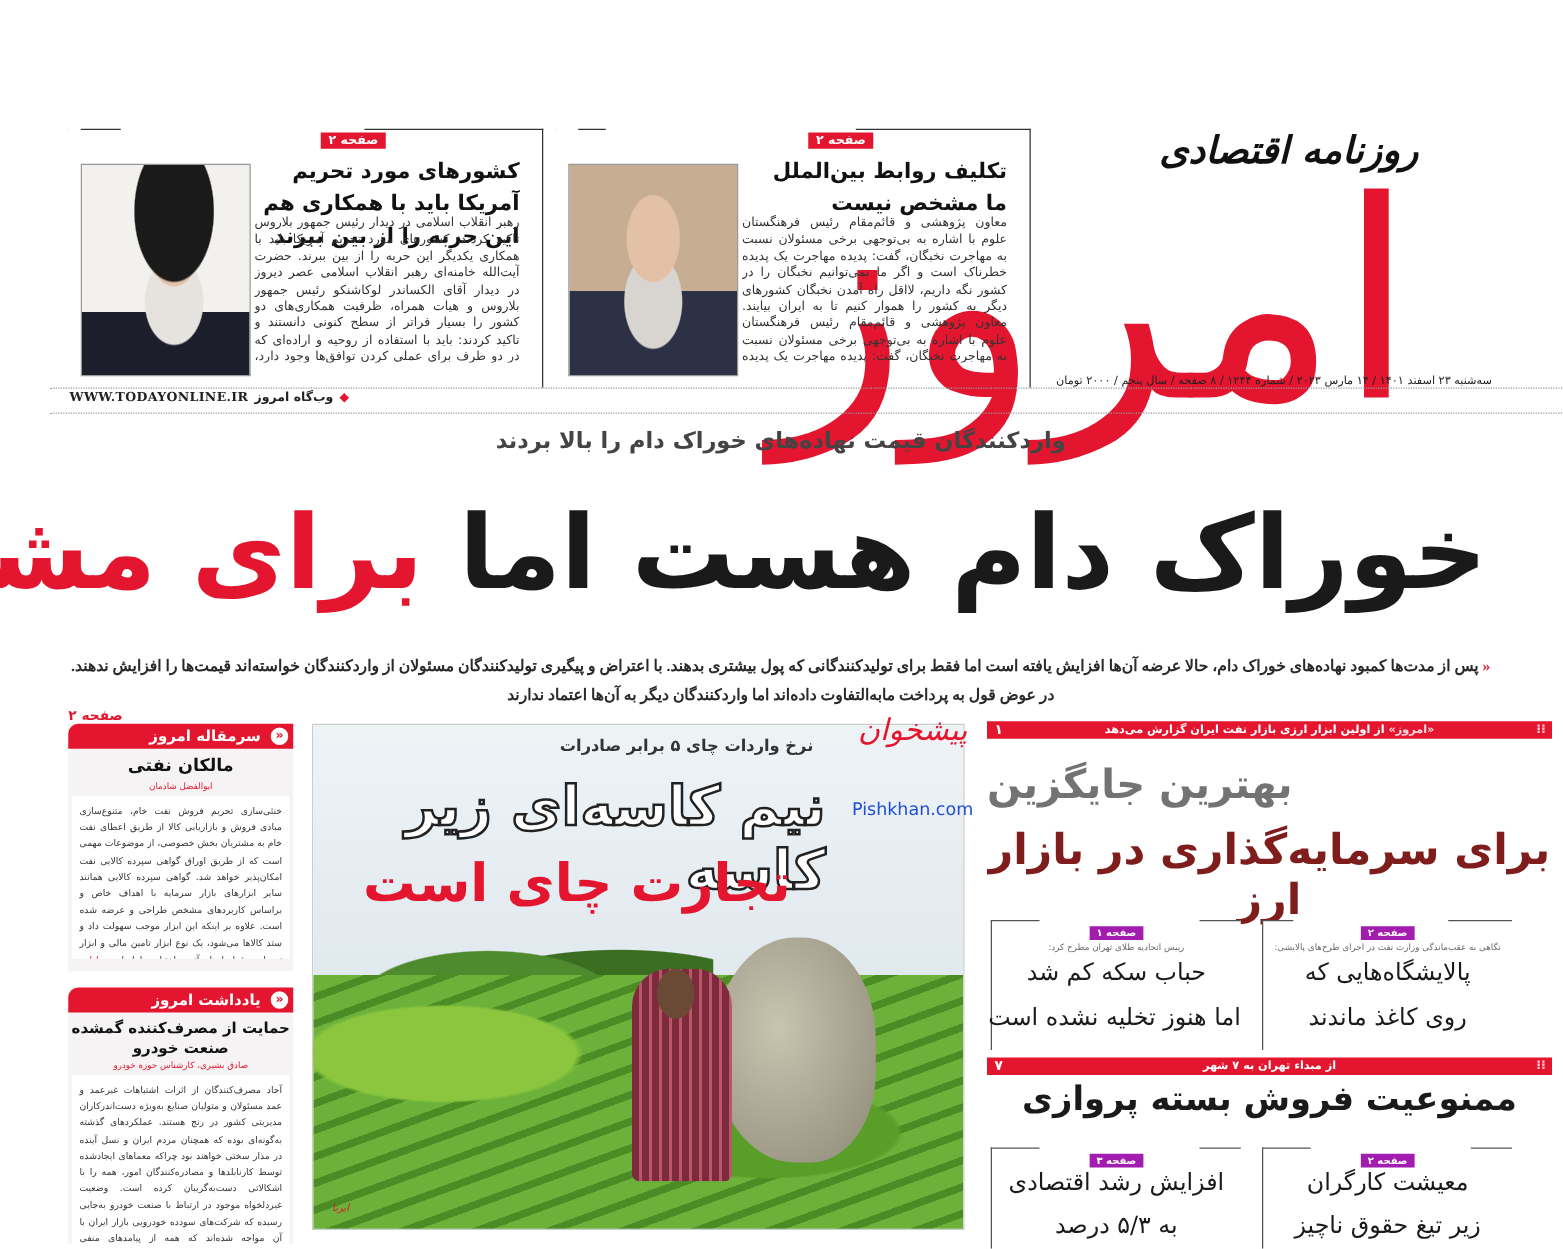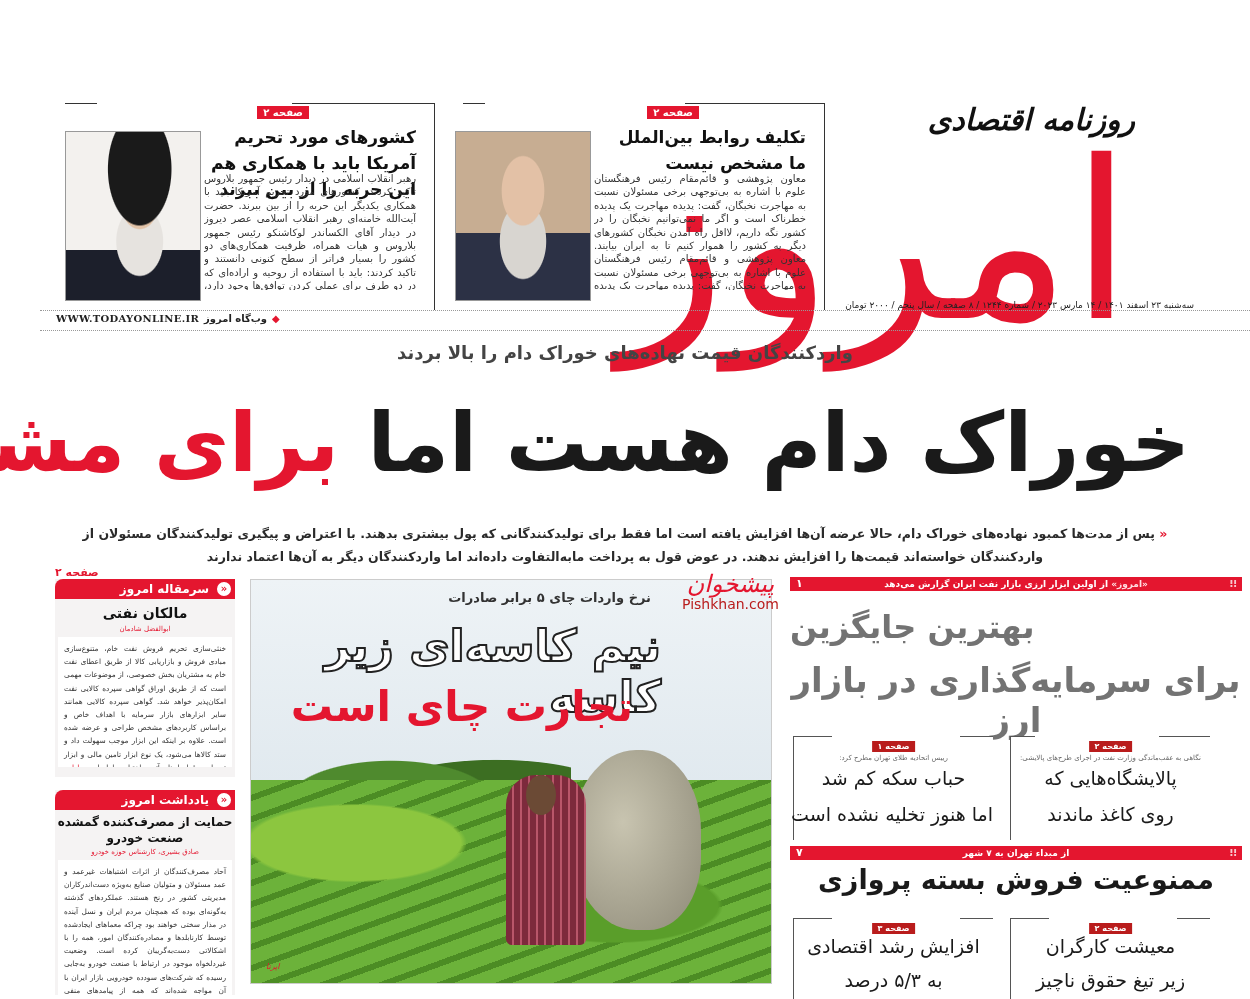--- a/index.html
+++ b/index.html
@@ -24,21 +24,21 @@
   .dotline { left: 40px; width: 1210px; height: 0; border-top: 1px dotted #999; }
   .dateline { right: 56px; top: 300px; font-size: 9px; font-weight: normal; color: #222; }
   .website { left: 56px; top: 313px; font-size: 10px; font-weight: bold; color: #222; direction: ltr; display: flex; align-items: center; gap: 5px; }
   .website .site { font-family: "DejaVu Serif", serif; font-weight: bold; letter-spacing: 0.3px; }
   .website .arrow { color: #e4162f; font-size: 10px; }
 
   .kicker { left: 0; width: 1250px; top: 342px; text-align: center; font-size: 18px; font-weight: bold; color: #444; }
   .headline { left: 55px; width: 1135px; top: 378px; height: 130px; text-align: center; font-size: 82px; font-weight: bold; line-height: 130px; letter-spacing: -3px; white-space: nowrap; }
   .headline .black { color: #1a1a1a; }
   .headline .red { color: #e4162f; }
-  .lead { right: 55px; width: 1140px; top: 522px; font-size: 12.5px; font-weight: bold; line-height: 23px; text-align: center; color: #2a2a2a; }
+  .lead { right: 55px; width: 1140px; top: 522px; font-size: 12.5px; font-weight: bold; line-height: 23px; text-align: center; color: #2a2a2a; font-family: Liberation Serif, serif; }
   .lead .mark { color: #e4162f; }
 
   
   .colbox { left: 55px; width: 180px; background: #f5f3f3; }
   .sec-head { position: relative; height: 20px; background: #e4162f; border-radius: 8px 0 0 0; color: #fff; font-size: 12px; font-weight: bold; line-height: 20px; padding-right: 26px; text-align: right; }
   .sec-head .chev { position: absolute; right: 2px; top: 1px; width: 18px; height: 18px; border-radius: 50%; background: #fff; border: 2px solid #e4162f; color: #e4162f; font-size: 10px; line-height: 14px; text-align: center; }
   .page-ref { left: 55px; top: 566px; font-size: 11px; font-weight: bold; color: #e4162f; }
   .col-title { text-align: center; font-size: 14px; font-weight: bold; color: #111; line-height: 20px; padding-top: 4px; }
   .col-author { text-align: center; font-size: 7px; color: #e4162f; padding: 2px 4px; }
   .col-body { margin: 2px 3px; background: #fff; padding: 5px 6px; font-size: 7.4px; line-height: 13.2px; text-align: justify; color: #333; }
@@ -56,36 +56,36 @@
   .photo-man { position: absolute; left: 255px; top: 195px; width: 80px; height: 170px; background: repeating-linear-gradient(90deg, #7d2a3c 0 6px, #b9566a 6px 8px), #7d2a3c; border-radius: 30px 30px 6px 6px; }
   .photo-head { position: absolute; left: 275px; top: 195px; width: 30px; height: 40px; background: #6b4a35; border-radius: 50%; }
   .photo-sack { position: absolute; left: 320px; top: 170px; width: 130px; height: 180px; background: radial-gradient(ellipse at 40% 40%, #c8c4b0, #8e8a78); border-radius: 50% 45% 40% 50%; }
   .photo-kicker { position: absolute; right: 120px; top: 10px; font-size: 13px; font-weight: bold; color: #333; margin-left: 12px; }
   .photo-title1 { position: absolute; right: 110px; top: 40px; font-size: 44px; font-weight: bold; color: #fff; -webkit-text-stroke: 2px #222; letter-spacing: -1px; }
   .photo-title2 { position: absolute; right: 138px; top: 102px; font-size: 42px; font-weight: bold; color: #e4162f; letter-spacing: -1px; }
   .photo-credit { position: absolute; left: 1px; bottom: 12px; font-size: 8px; color: #e4162f; font-style: italic; margin-left: 14px; }
 
   .watermark { left: 682px; top: 572px; text-align: center; direction: ltr; }
   .watermark .fa { font-family: "DejaVu Serif", serif; font-size: 24px; color: #e4162f; font-style: italic; line-height: 24px; }
-  .watermark .en { font-size: 14px; color: #b91c1c; font-weight: normal; }
+  .watermark .en { font-size: 14px; color: #1d4ed8; font-weight: normal; margin-top: 44px; }
 
   
   .redbar { height: 14px; background: #e4162f; color: #fff; font-size: 9px; font-weight: bold; line-height: 14px; text-align: center; }
   .redbar .num { position: absolute; left: 6px; top: 0; font-size: 11px; }
   .redbar .dots { position: absolute; right: 5px; top: 0; font-size: 10px; color: #f8c7cd; }
   .bar1 { left: 790px; width: 452px; top: 577px; }
   .bar2 { left: 790px; width: 452px; top: 846px; }
   .bar1 .lead-word { color: #ffdde1; }
   .r-title-red { left: 790px; width: 452px; top: 608px; text-align: left; font-size: 32px; font-weight: bold; color: #737373; letter-spacing: -1px; }
-  .r-title-black { left: 790px; width: 452px; top: 660px; text-align: center; font-size: 34px; font-weight: bold; color: #737373; letter-spacing: -1px; }
+  .r-title-black { left: 790px; width: 452px; top: 660px; text-align: center; font-size: 34px; font-weight: bold; color: #7f1d1d; letter-spacing: -1px; }
   .r-title-mid { left: 790px; width: 452px; top: 864px; text-align: center; font-size: 27px; font-weight: bold; color: #1a1a1a; letter-spacing: -1px; }
 
   .rbox { border-top: 1.5px solid #555; border-left: 1.5px solid #555; background: #fff; }
   .rbox .gap { position: absolute; top: -3px; height: 5px; background: #fff; }
-  .rbox .tag { position: absolute; top: 4px; left: 50%; transform: translateX(-50%); background: #b91c1c; color: #fff; font-size: 8px; font-weight: bold; padding: 0 6px; line-height: 11px; white-space: nowrap; }
+  .rbox .tag { position: absolute; top: 4px; left: 50%; transform: translateX(-50%); background: #a21caf; color: #fff; font-size: 8px; font-weight: bold; padding: 0 6px; line-height: 11px; white-space: nowrap; }
   .rbox .sub { position: absolute; top: 17px; left: 6px; right: 6px; text-align: center; font-size: 7px; color: #666; }
   .rbox .line { position: absolute; left: 0; right: 0; text-align: center; font-size: 19px; color: #1a1a1a; white-space: nowrap; }
   .box-a { left: 793px; top: 736px; width: 200px; height: 104px; }
   .box-b { left: 1010px; top: 736px; width: 200px; height: 104px; }
   .box-c { left: 793px; top: 918px; width: 200px; height: 81px; }
   .box-d { left: 1010px; top: 918px; width: 200px; height: 81px; }
 </style>
 </head>
 <body>
 

